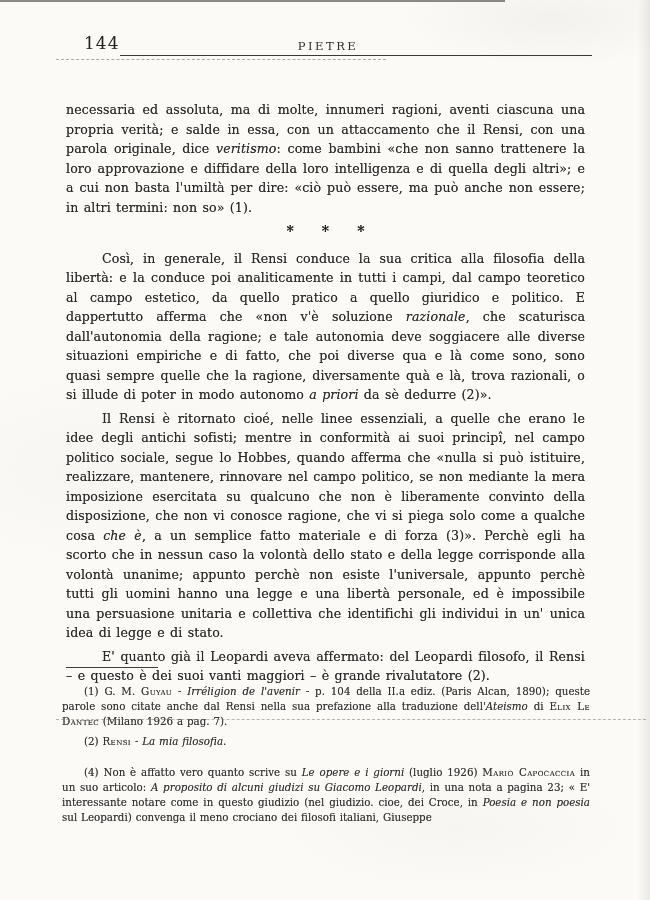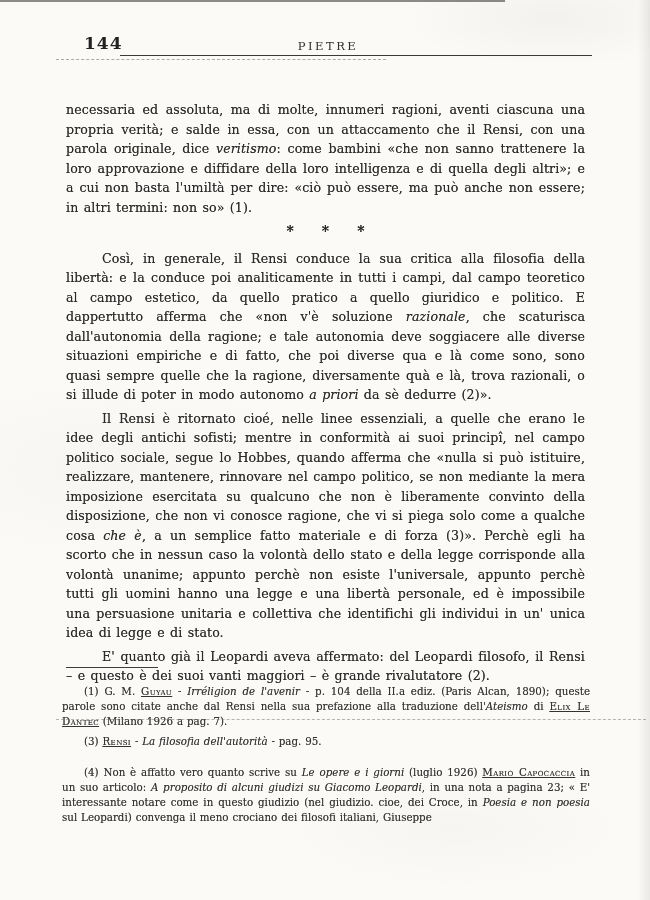--- a/index.html
+++ b/index.html
@@ -23,21 +23,21 @@
   }
   .right-edge {
     position: absolute; top: 0; right: 0; width: 12px; height: 900px;
     background: linear-gradient(to right, rgba(0,0,0,0), rgba(0,0,0,0.07));
   }
   .header {
     position: absolute; top: 33px; left: 62px; right: 58px; height: 22px;
   }
   .pagenum {
     position: absolute; left: 22px; top: 0;
-    font-size: 17px; letter-spacing: 1px; color: #222; font-weight: bold;
+    font-size: 17px; letter-spacing: 1px; color: #222;
   }
   .runtitle {
     position: absolute; left: 2px; right: 0; top: 6px; text-align: center;
     font-size: 11.5px; letter-spacing: 2.5px; color: #2d2d2d;
   }
   .rule-solid {
     position: absolute; top: 55px; left: 120px; right: 58px;
     border-top: 1.6px solid #3a3a3a;
   }
   .rule-dashed {
@@ -51,21 +51,21 @@
     text-shadow: 0 0 0.35px rgba(35,35,35,0.6);
   }
   .content p { margin: 4px; }
   .para.indent { text-indent: 36px; }
   .sep {
     text-align: center; font-size: 14px; font-weight: bold;
     letter-spacing: 11px; padding-left: 11px;
     margin: 5px 0 7px 0; color: #1f1f1f;
   }
   .it { font-style: italic; }
-  .sc { font-variant: small-caps; letter-spacing: 0.4px; text-decoration: underline; }
+  .sc { font-variant: small-caps; letter-spacing: 0.4px; }
   .fn-rule {
     position: absolute; top: 667px; left: 66px; width: 92px;
     border-top: 1.4px solid #3d3d3d;
   }
   .footnotes {
     position: absolute; top: 684px; left: 62px; width: 528px;
     font-size: 10.3px; line-height: 15px; text-align: justify;
     word-spacing: 0.6px;
     text-shadow: 0 0 0.3px rgba(45,45,45,0.55);
     color: #333;
@@ -96,20 +96,20 @@
     <div class="sep">* * *</div>
     <p class="para indent"><span>Così, in generale, il Rensi conduce la sua critica alla filosofia della libertà: e la conduce poi analiticamente in tutti i campi, dal campo teoretico al campo estetico, da quello pratico a quello giuridico e politico. E dappertutto afferma che «non v'è soluzione </span><span class="it">razionale</span><span>, che scaturisca dall'autonomia della ragione; e tale autonomia deve soggiacere alle diverse situazioni empiriche e di fatto, che poi diverse qua e là come sono, sono quasi sempre quelle che la ragione, diversamente quà e là, trova razionali, o si illude di poter in modo autonomo </span><span class="it">a priori</span><span> da sè dedurre (2)».</span></p>
     <p class="para indent"><span>Il Rensi è ritornato cioé, nelle linee essenziali, a quelle che erano le idee degli antichi sofisti; mentre in conformità ai suoi principî, nel campo politico sociale, segue lo Hobbes, quando afferma che «nulla si può istituire, realizzare, mantenere, rinnovare nel campo politico, se non mediante la mera imposizione esercitata su qualcuno che non è liberamente convinto della disposizione, che non vi conosce ragione, che vi si piega solo come a qualche cosa </span><span class="it">che è</span><span>, a un semplice fatto materiale e di forza (3)». Perchè egli ha scorto che in nessun caso la volontà dello stato e della legge corrisponde alla volontà unanime; appunto perchè non esiste l'universale, appunto perchè tutti gli uomini hanno una legge e una libertà personale, ed è impossibile una persuasione unitaria e collettiva che identifichi gli individui in un' unica idea di legge e di stato.</span></p>
     <p class="para indent"><span>E' quanto già il Leopardi aveva affermato: del Leopardi filosofo, il Rensi – e questo è dei suoi vanti maggiori – è grande rivalutatore (2).</span></p>
   </div>
 
   <div class="fn-rule"></div>
 
   <div class="footnotes">
     <p class="fn1"><span>(1) G. M. </span><span class="sc">Guyau</span><span> - </span><span class="it">Irréligion de l'avenir</span><span> - p. 104 della II.a ediz. (Paris Alcan, 1890); queste parole sono citate anche dal Rensi nella sua prefazione alla traduzione dell'</span><span class="it">Ateismo</span><span> di </span><span class="sc">Elix Le Dantec</span><span> (Milano 1926 a pag. 7).</span></p>
-    <p class="fn3"><span>(3) </span><span class="sc">Rensi</span><span> - </span><span class="it">La filosofia dell'autorità</span><span> - pag. 95.</span></p>
+    <p class="fn2"><span>(2) </span><span class="sc">Rensi</span><span> - </span><span class="it">La mia filosofia</span><span>.</span></p>
     <p class="fn4"><span>(4) Non è affatto vero quanto scrive su </span><span class="it">Le opere e i giorni</span><span> (luglio 1926) </span><span class="sc">Mario Capocaccia</span><span> in un suo articolo: </span><span class="it">A proposito di alcuni giudizi su Giacomo Leopardi</span><span>, in una nota a pagina 23; « E' interessante notare come in questo giudizio (nel giudizio. cioe, dei Croce, in </span><span class="it">Poesia e non poesia</span><span> sul Leopardi) convenga il meno crociano dei filosofi italiani, Giuseppe</span></p>
   </div>
 
   <div class="artifact-line"></div>
   <div class="right-edge"></div>
 
 </div>
 
 </body></html>

